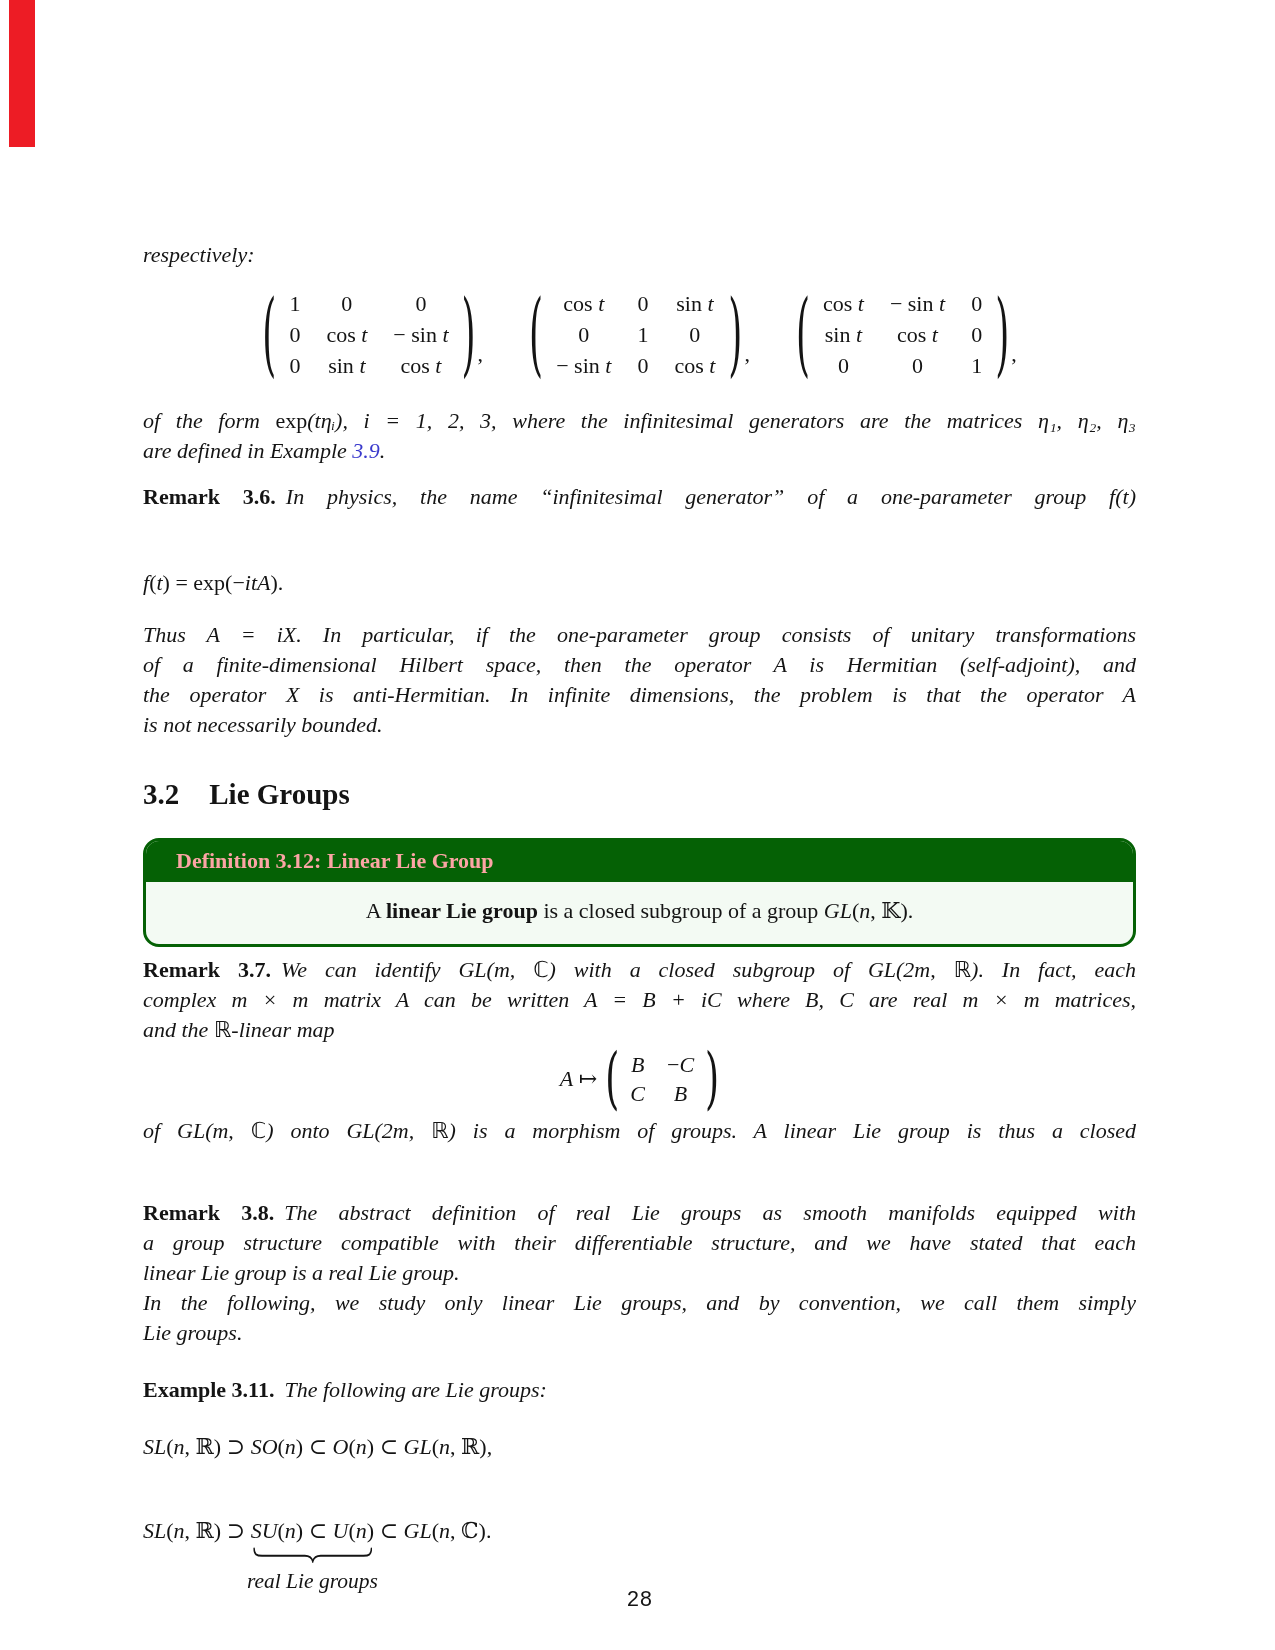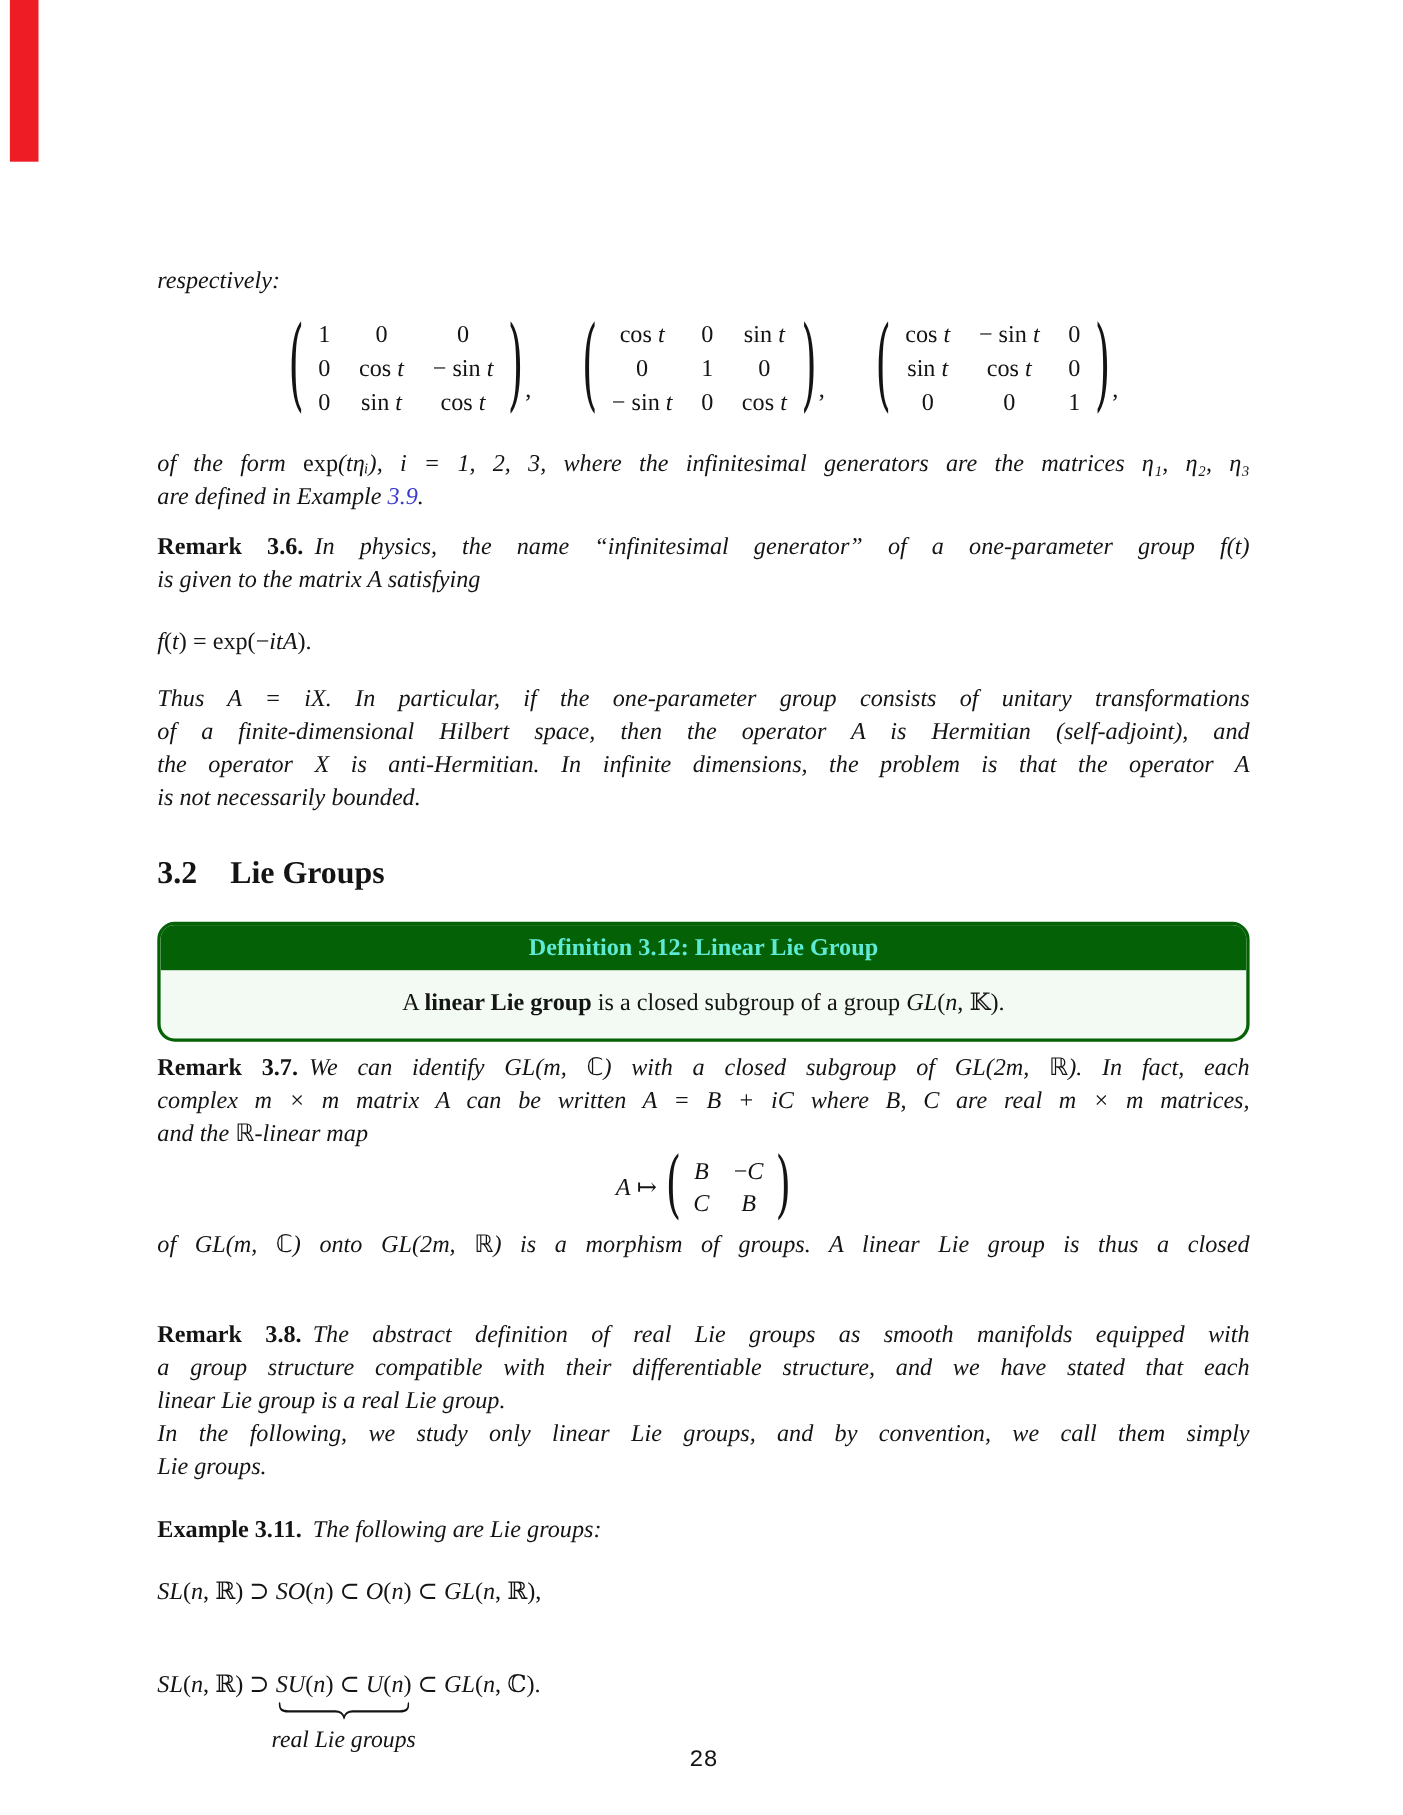--- a/index.html
+++ b/index.html
@@ -124,38 +124,37 @@
     <div class="ln j"><i>of</i> <i>the</i> <i>form</i> <span class="up">exp</span>(<i>t</i>ηᵢ), <i>i</i> = 1, 2, 3, <i>where</i> <i>the</i> <i>infinitesimal</i> <i>generators</i> <i>are</i> <i>the</i> <i>matrices</i> η₁, η₂, η₃</div>
     <div class="ln">
       <span>are defined in Example </span><span class="link" style="color: rgb(58, 58, 204);">3.9</span><span>.</span>
     </div>
   </div>
 
   <div class="blk it" style="top:482px;">
     <div class="ln j">
       <span class="lead">Remark 3.6.</span><span>In physics, the name “infinitesimal generator” of a one-parameter group f(t)</span>
     </div>
-    <div class="ln">is given to the matrix A satisfying</div>
   </div>
 
   <div class="blk eqline" style="top:568px;"><i>f</i>(<i>t</i>) = <span class="up">exp</span>(−<i>itA</i>).</div>
 
   <div class="blk it" style="top:620px;">
     <div class="ln j">Thus A = iX. In particular, if the one-parameter group consists of unitary transformations</div>
     <div class="ln j">of a finite-dimensional Hilbert space, then the operator A is Hermitian (self-adjoint), and</div>
     <div class="ln j">the operator X is anti-Hermitian. In infinite dimensions, the problem is that the operator A</div>
     <div class="ln">is not necessarily bounded.</div>
   </div>
 
   <div class="blk heading" style="top:778px;">
     <span class="num">3.2</span><span>Lie Groups</span>
   </div>
 
   <div class="blk defbox" style="top: 838px; border: 3px solid rgb(5, 97, 5); background: rgb(243, 250, 243);">
-    <div class="hdr" style="background: rgb(5, 97, 5); color: #5eead4; text-align: center;">Definition 3.12: Linear Lie Group</div>
+    <div class="hdr" style="background: rgb(5, 97, 5); color: #fca5a5;">Definition 3.12: Linear Lie Group</div>
     <div class="bdy">
       <span>A </span><b>linear Lie group</b><span> is a closed subgroup of a group </span><span><i>GL</i>(<i>n</i>, 𝕂)</span><span>.</span>
     </div>
   </div>
 
   <div class="blk it" style="top:955px;">
     <div class="ln j">
       <span class="lead">Remark 3.7.</span><span>We can identify GL(m, ℂ) with a closed subgroup of GL(2m, ℝ). In fact, each</span>
     </div>
     <div class="ln j">complex m × m matrix A can be written A = B + iC where B, C are real m × m matrices,</div>

